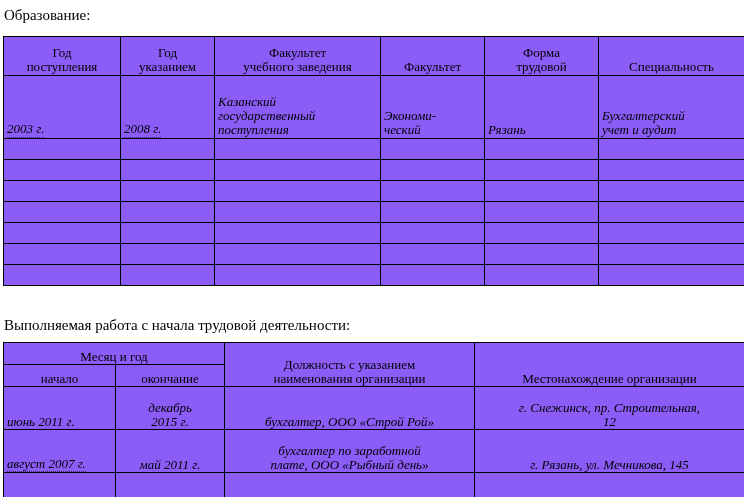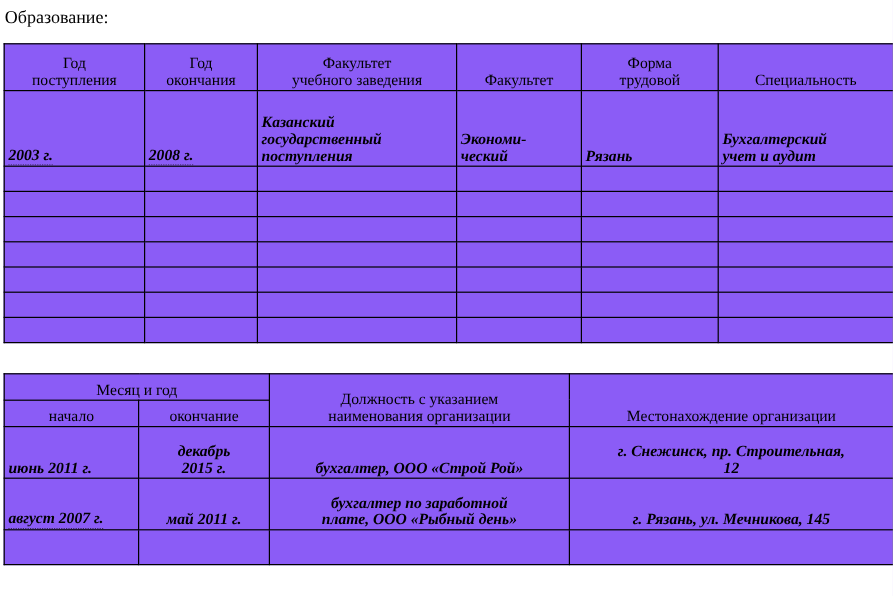--- a/index.html
+++ b/index.html
@@ -55,21 +55,21 @@
   }
   th.col-head {
     font-weight: normal;
     font-style: normal;
     text-align: center;
     vertical-align: middle;
     font-size: 13.5px;
     padding: 2px 3px;
   }
   td.data-cell {
-    font-weight: bold;
+    font-weight: normal;
     font-style: italic;
     text-align: center;
     vertical-align: bottom;
     padding-bottom: 2px;
     font-size: 13.5px;
     line-height: 1.12;
   }
   td.data-cell.left-align {
     text-align: left;
   }
@@ -129,21 +129,21 @@
         <col class="edu-c6">
     </colgroup>
     <thead>
       <tr class="edu-header-row">
         <th class="col-head">
           <div>Год</div>
           <div>поступления</div>
         </th>
         <th class="col-head">
           <div>Год</div>
-          <div>окончания</div>
+          <div>указанием</div>
         </th>
         <th class="col-head">
           <div>Факультет</div>
           <div>учебного заведения</div>
         </th>
         <th class="col-head">
           <div>Факультет</div>
         </th>
         <th class="col-head">
           <div>Форма</div>
@@ -233,20 +233,21 @@
           <td class="empty-cell data-cell"></td>
           <td class="empty-cell data-cell"></td>
           <td class="empty-cell data-cell"></td>
           <td class="empty-cell data-cell"></td>
           <td class="empty-cell data-cell"></td>
           <td class="empty-cell data-cell"></td>
         </tr>
       </tbody>
   </table>
 
+  <p class="section-heading heading-work">Выполняемая работа с начала трудовой деятельности:</p>
 
   <div class="spacer-before-work-table"></div>
 
   <table class="doc-table">
     <colgroup>
       <col class="work-c1">
         <col class="work-c2">
         <col class="work-c3">
         <col class="work-c4">
     </colgroup>

